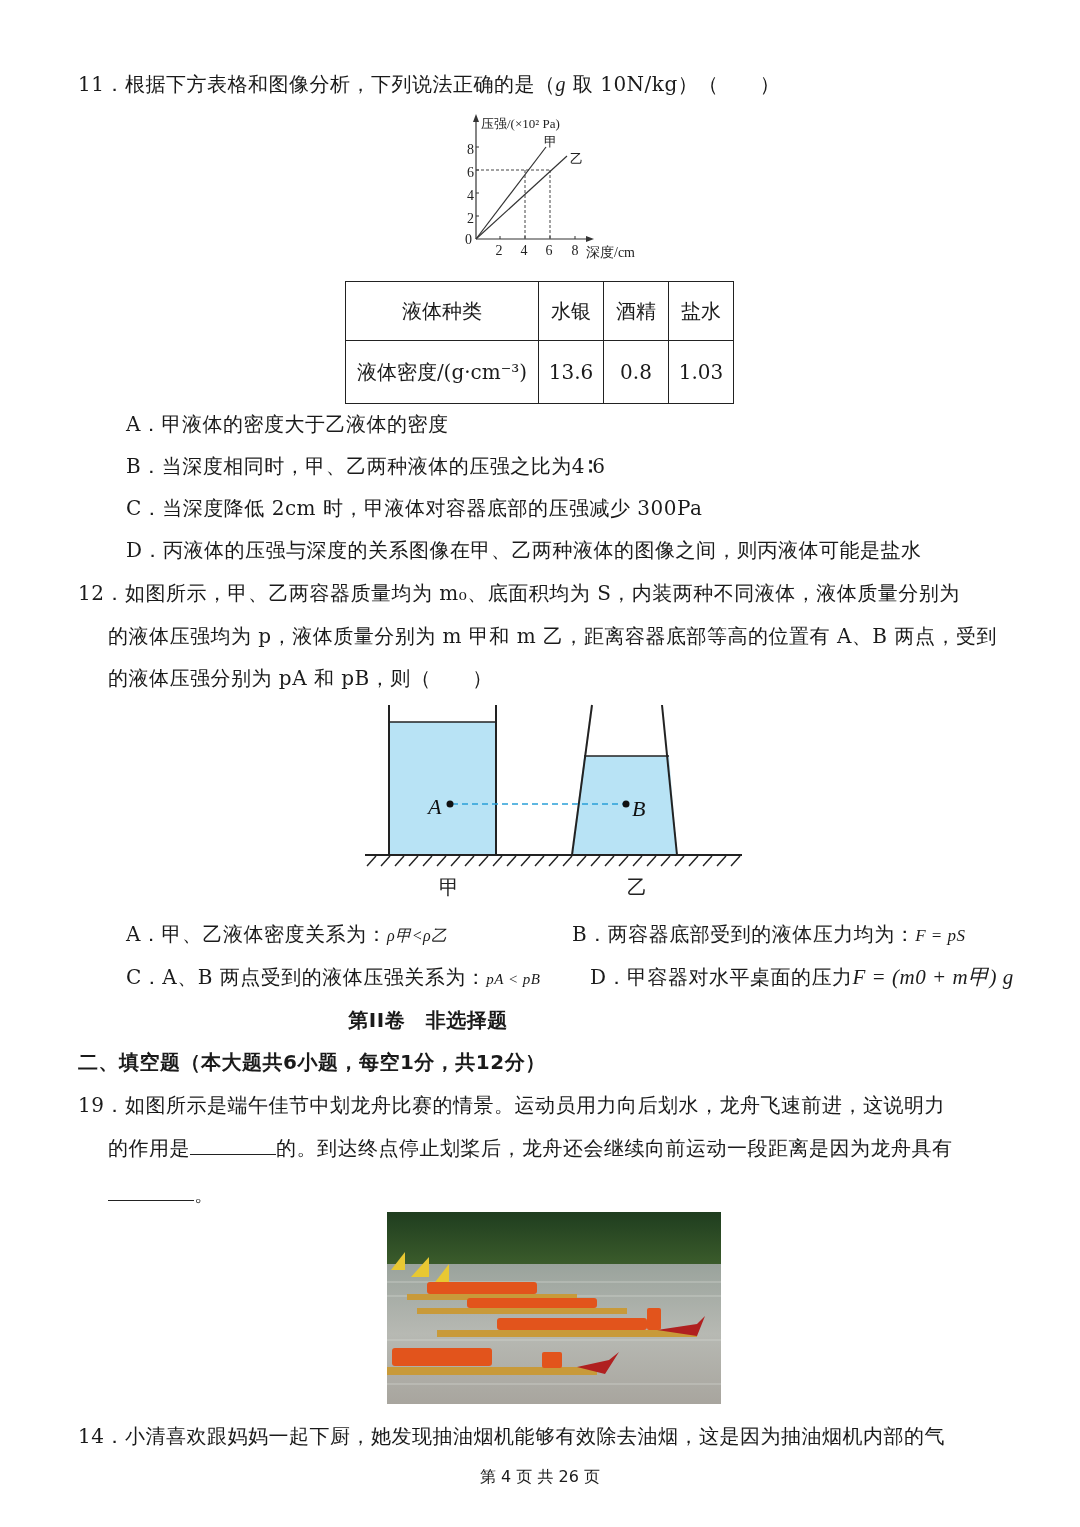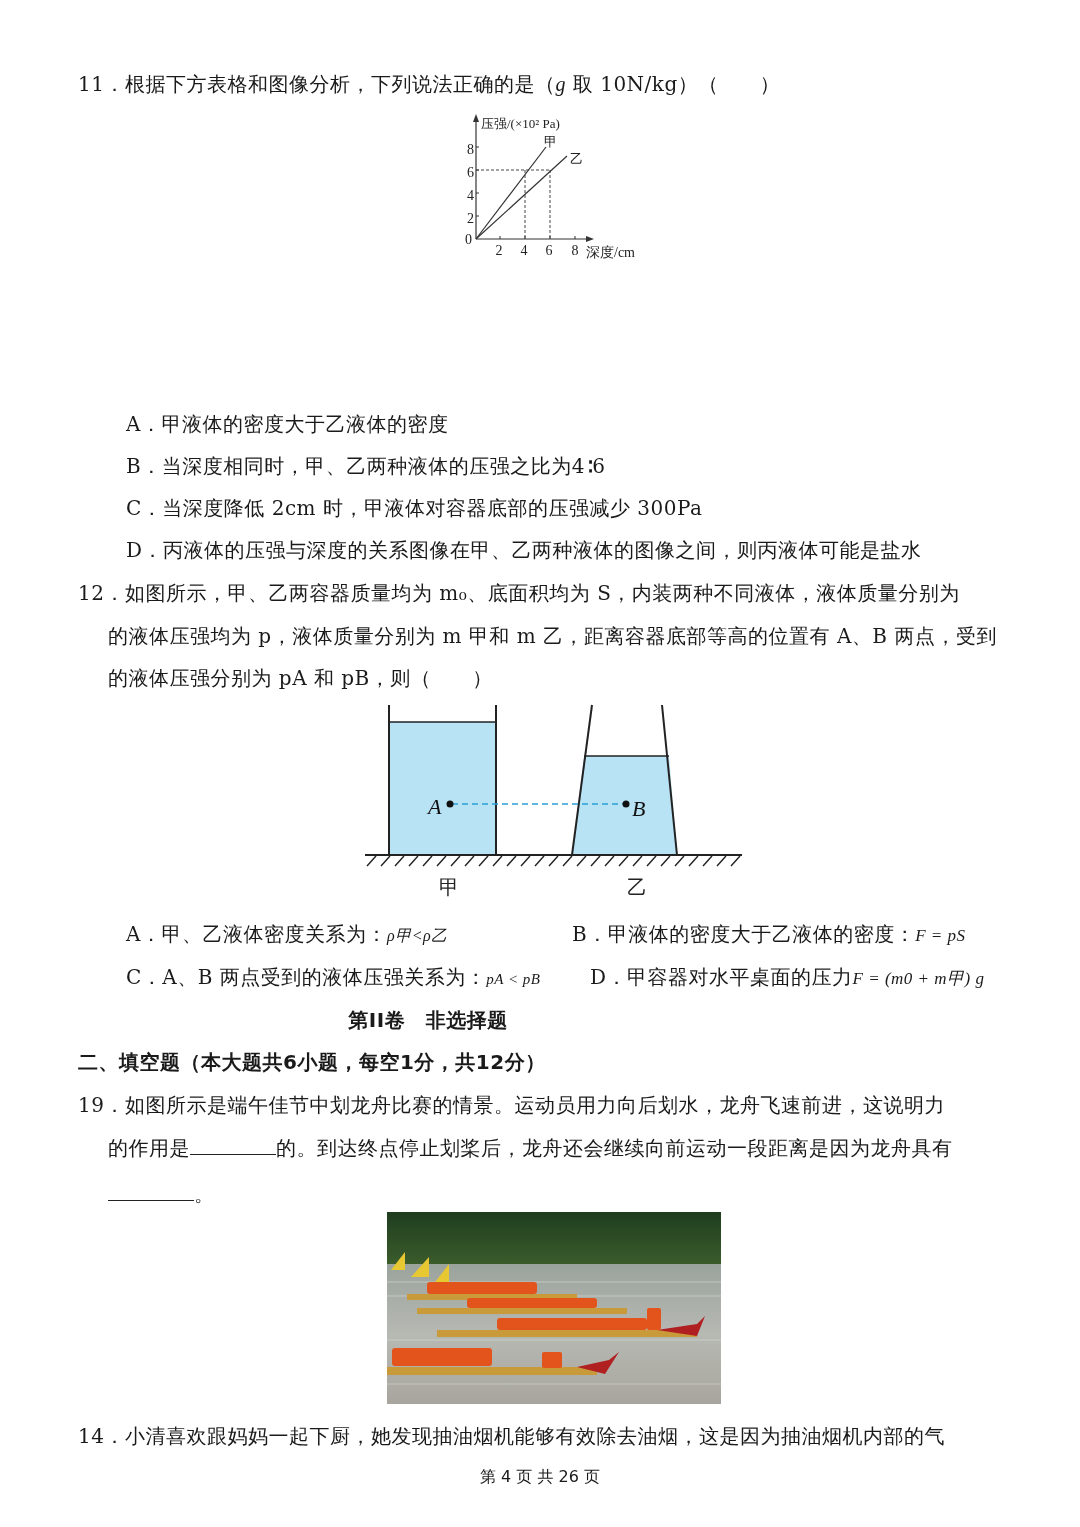--- a/index.html
+++ b/index.html
@@ -77,20 +77,32 @@
 
     <line x1="476" y1="239" x2="546" y2="147" stroke="#333" stroke-width="1.2"></line>
     <line x1="476" y1="239" x2="567" y2="156" stroke="#333" stroke-width="1.2"></line>
     <text x="544" y="146" font-size="13" fill="#222">甲</text>
     <text x="570" y="163" font-size="13" fill="#222">乙</text>
   </svg>
 </div>
 
 <table class="density">
   <tbody>
+      <tr class="r1">
+    <td style="width:192px;">液体种类</td>
+    <td style="width:64px;">水银</td>
+    <td style="width:64px;">酒精</td>
+    <td style="width:64px;">盐水</td>
+  </tr>
+  <tr class="r2">
+    <td>液体密度/(g·cm⁻³)</td>
+    <td>13.6</td>
+    <td>0.8</td>
+    <td>1.03</td>
+  </tr>
 </tbody>
   </table>
 
 <div class="line opt" style="top:406px;">A．甲液体的密度大于乙液体的密度</div>
 <div class="line opt" style="top:448px;">B．当深度相同时，甲、乙两种液体的压强之比为4∶6</div>
 <div class="line opt" style="top:490px;">C．当深度降低 2cm 时，甲液体对容器底部的压强减少 300Pa</div>
 <div class="line opt" style="top:532px;">D．丙液体的压强与深度的关系图像在甲、乙两种液体的图像之间，则丙液体可能是盐水</div>
 
 <div class="line q" style="top:575px;">
   <span>12．</span><span>如图所示，甲、乙两容器质量均为 m₀、底面积均为 S，内装两种不同液体，液体质量分别为</span>
@@ -149,27 +161,27 @@
     </g>
     <text x="439" y="894" font-size="20" fill="#222" font-family="DejaVu Sans, sans-serif">甲</text>
     <text x="627" y="894" font-size="20" fill="#222" font-family="DejaVu Sans, sans-serif">乙</text>
   </svg>
 </div>
 
 <div class="line opt" style="top:916px;">
   <span>A．甲、乙液体密度关系为：</span><i class="m" style="font-size:16px;">ρ甲&lt;ρ乙</i>
 </div>
 <div class="line" style="left:572px; top:916px;">
-  <span>B．甲液体的密度大于乙液体的密度：</span><i class="m" style="font-size:17px;">F = pS</i>
+  <span>B．两容器底部受到的液体压力均为：</span><i class="m" style="font-size:17px;">F = pS</i>
 </div>
 <div class="line opt" style="top:959px;">
   <span>C．A、B 两点受到的液体压强关系为：</span><i class="m" style="font-size:15px;text-align:center;">pA &lt; pB</i>
 </div>
 <div class="line" style="left:590px; top:959px;">
-  <span>D．甲容器对水平桌面的压力</span><i class="m" style="font-size:17px;">F = (m0 + m甲) g</i>
+  <span>D．甲容器对水平桌面的压力</span><i class="m" style="font-size:21px;">F = (m0 + m甲) g</i>
 </div>
 
 <div class="line bold" style="left:0; width:856px; text-align:center; top:1002px;">第II卷　非选择题</div>
 <div class="line bold" style="left:78px; top:1044px;">二、填空题（本大题共6小题，每空1分，共12分）</div>
 
 <div class="line q" style="top:1087px;">
   <span>19．</span><span>如图所示是端午佳节中划龙舟比赛的情景。运动员用力向后划水，龙舟飞速前进，这说明力</span>
 </div>
 <div class="line cont" style="top:1130px;">
   <span>的作用是</span><span class="blank"></span><span>的。到达终点停止划桨后，龙舟还会继续向前运动一段距离是因为龙舟具有</span>

